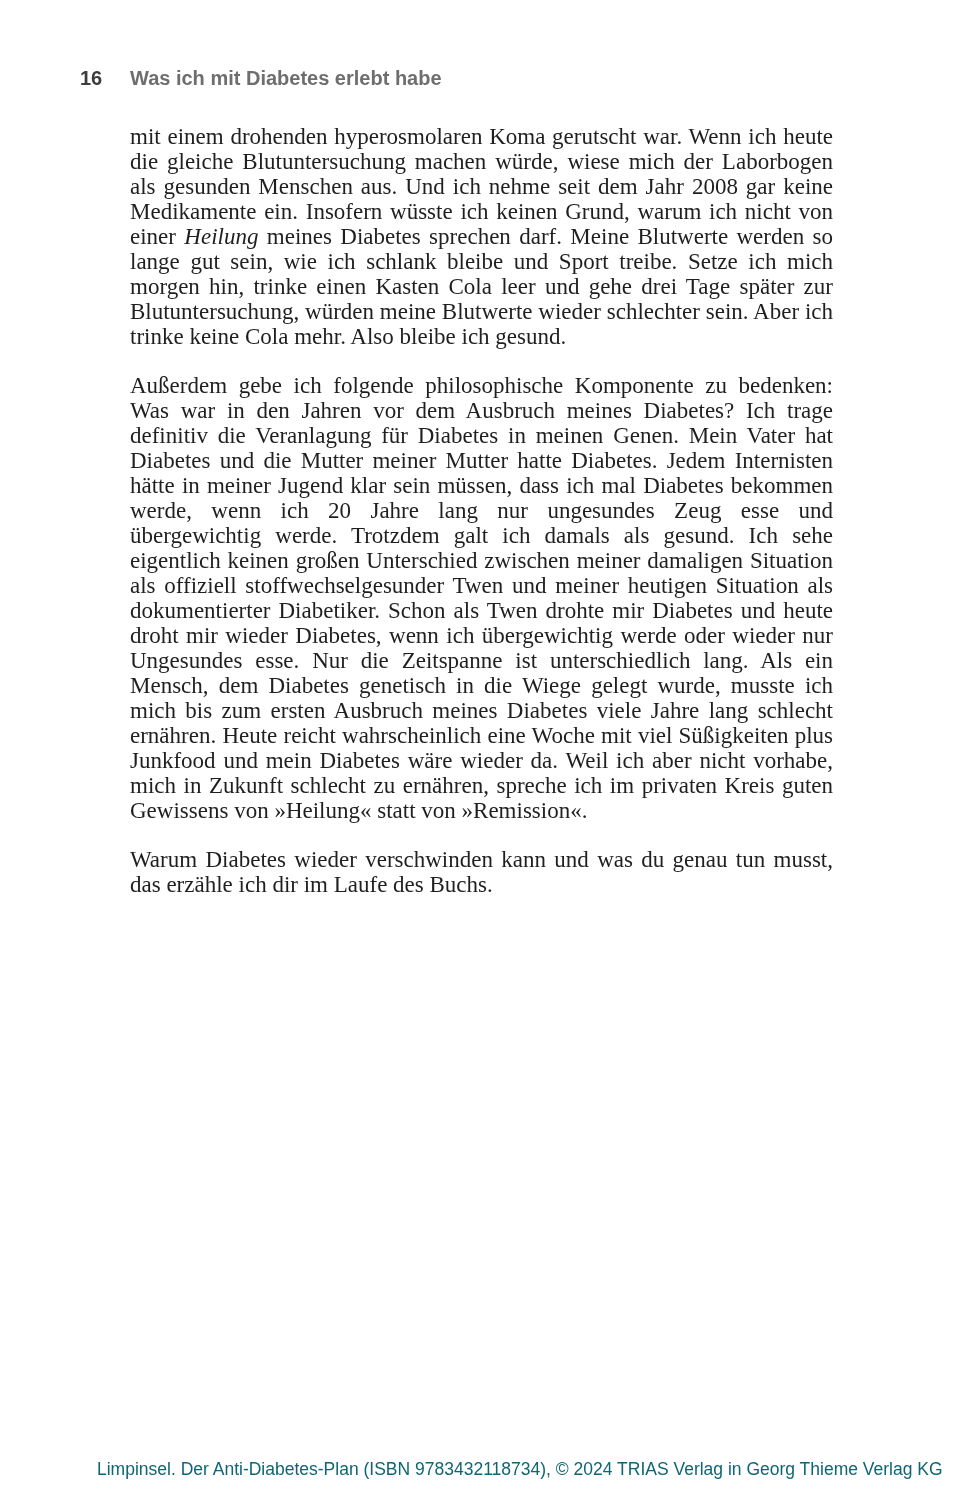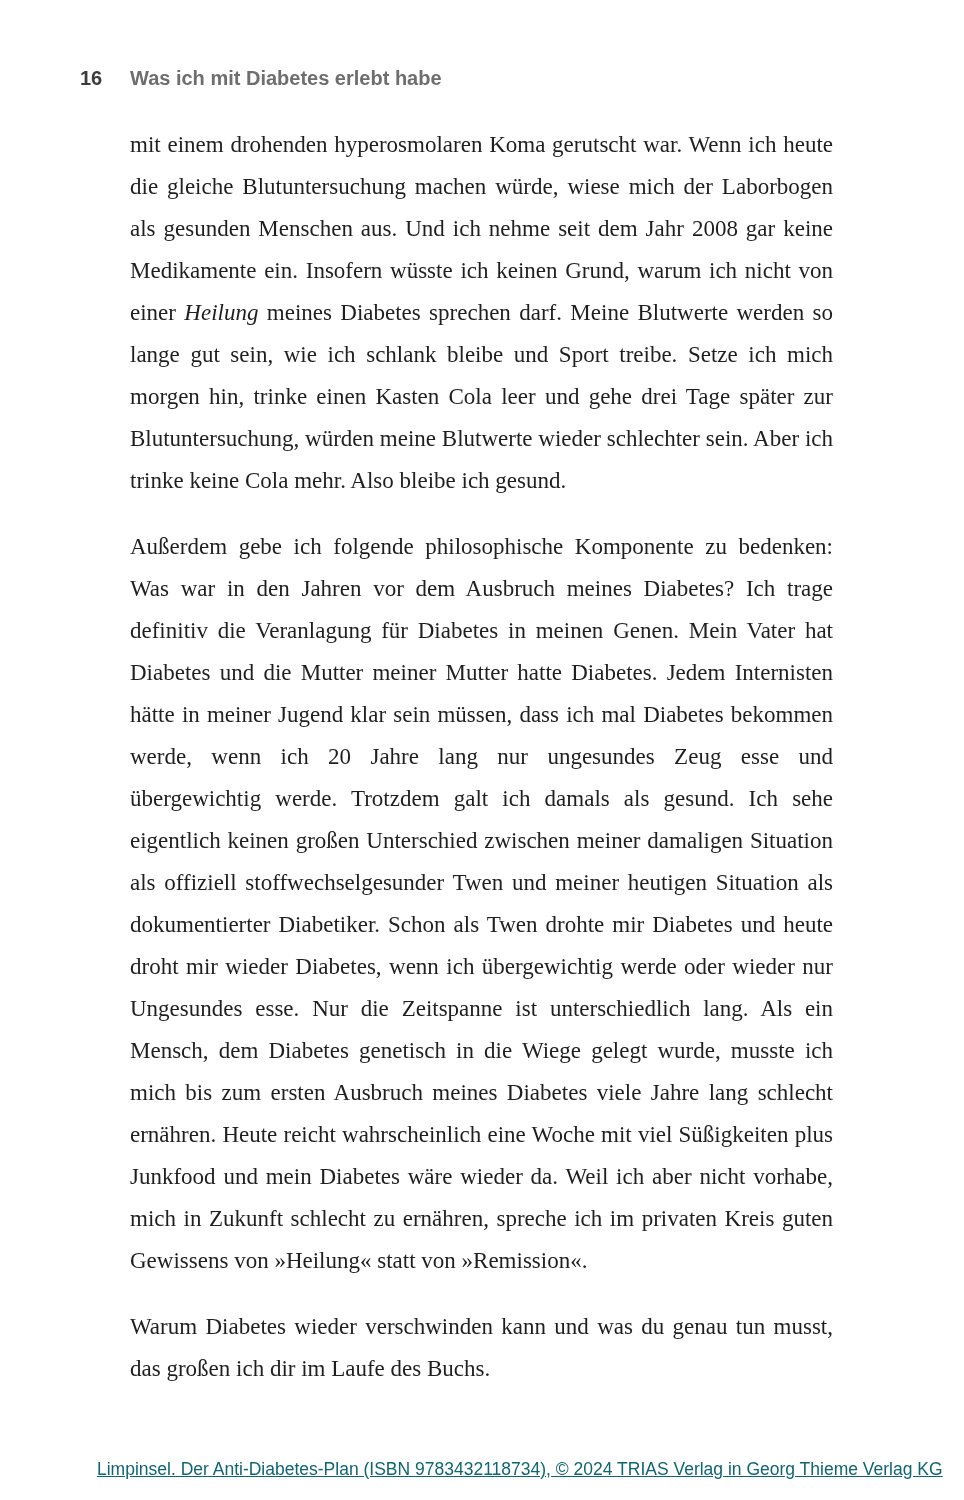--- a/index.html
+++ b/index.html
@@ -32,21 +32,21 @@
       color: #6e6e6e;
       font-weight: bold;
     }
     .text-block {
       position: absolute;
       top: 124px;
       left: 130px;
       width: 703px;
       color: #1f1f1f;
       font-size: 23px;
-      line-height: 42px;
+      line-height: 25px;
       text-align: justify;
       hyphens: auto;
       -webkit-hyphens: auto;
     }
     .para { margin: 0 0 24px 0; }
     .para em { font-style: italic; }
     .credit-line {
       position: absolute;
       top: 1458px;
       left: 97px;
@@ -64,18 +64,18 @@
   <header class="running-header">
     <span class="page-number" style="color: rgb(60, 60, 60);">16</span>
     <span class="running-title" style="color: rgb(110, 110, 110);">Was ich mit Diabetes erlebt habe</span>
   </header>
 
   <main class="text-block" style="color: rgb(31, 31, 31);">
     <p class="para"><span>mit einem drohenden hyperosmolaren Koma gerutscht war. Wenn ich heute die gleiche Blutuntersuchung machen würde, wiese mich der Laborbogen als gesunden Menschen aus. Und ich nehme seit dem Jahr 2008 gar keine Medikamente ein. Insofern wüsste ich keinen Grund, warum ich nicht von einer </span><em>Heilung</em><span> meines Diabetes sprechen darf. Meine Blutwerte werden so lange gut sein, wie ich schlank bleibe und Sport treibe. Setze ich mich morgen hin, trinke einen Kasten Cola leer und gehe drei Tage später zur Blutuntersuchung, würden meine Blutwerte wieder schlechter sein. Aber ich trinke keine Cola mehr. Also bleibe ich gesund.</span></p>
 
     <p class="para">Außerdem gebe ich folgende philosophische Komponente zu bedenken: Was war in den Jahren vor dem Ausbruch meines Diabetes? Ich trage definitiv die Veranlagung für Diabetes in meinen Genen. Mein Vater hat Diabetes und die Mutter meiner Mutter hatte Diabetes. Jedem Internisten hätte in meiner Jugend klar sein müssen, dass ich mal Diabetes bekommen werde, wenn ich 20 Jahre lang nur ungesundes Zeug esse und übergewichtig werde. Trotzdem galt ich damals als gesund. Ich sehe eigentlich keinen großen Unterschied zwischen meiner damaligen Situation als offiziell stoffwechselgesunder Twen und meiner heutigen Situation als dokumentierter Diabetiker. Schon als Twen drohte mir Diabetes und heute droht mir wieder Diabetes, wenn ich übergewichtig werde oder wieder nur Ungesundes esse. Nur die Zeitspanne ist unterschiedlich lang. Als ein Mensch, dem Diabetes genetisch in die Wiege gelegt wurde, musste ich mich bis zum ersten Ausbruch meines Diabetes viele Jahre lang schlecht ernähren. Heute reicht wahrscheinlich eine Woche mit viel Süßigkeiten plus Junkfood und mein Diabetes wäre wieder da. Weil ich aber nicht vorhabe, mich in Zukunft schlecht zu ernähren, spreche ich im privaten Kreis guten Gewissens von »Heilung« statt von »Remission«.</p>
 
-    <p class="para">Warum Diabetes wieder verschwinden kann und was du genau tun musst, das großen ich dir im Laufe des Buchs.</p>
+    <p class="para">Warum Diabetes wieder verschwinden kann und was du genau tun musst, das erzähle ich dir im Laufe des Buchs.</p>
   </main>
 
-  <footer class="credit-line" style="color: rgb(15, 102, 115); text-decoration: underline;">Limpinsel. Der Anti-Diabetes-Plan (ISBN 9783432118734), © 2024 TRIAS Verlag in Georg Thieme Verlag KG</footer>
+  <footer class="credit-line" style="color: rgb(15, 102, 115);">Limpinsel. Der Anti-Diabetes-Plan (ISBN 9783432118734), © 2024 TRIAS Verlag in Georg Thieme Verlag KG</footer>
 
 </div>
 
 </body></html>

